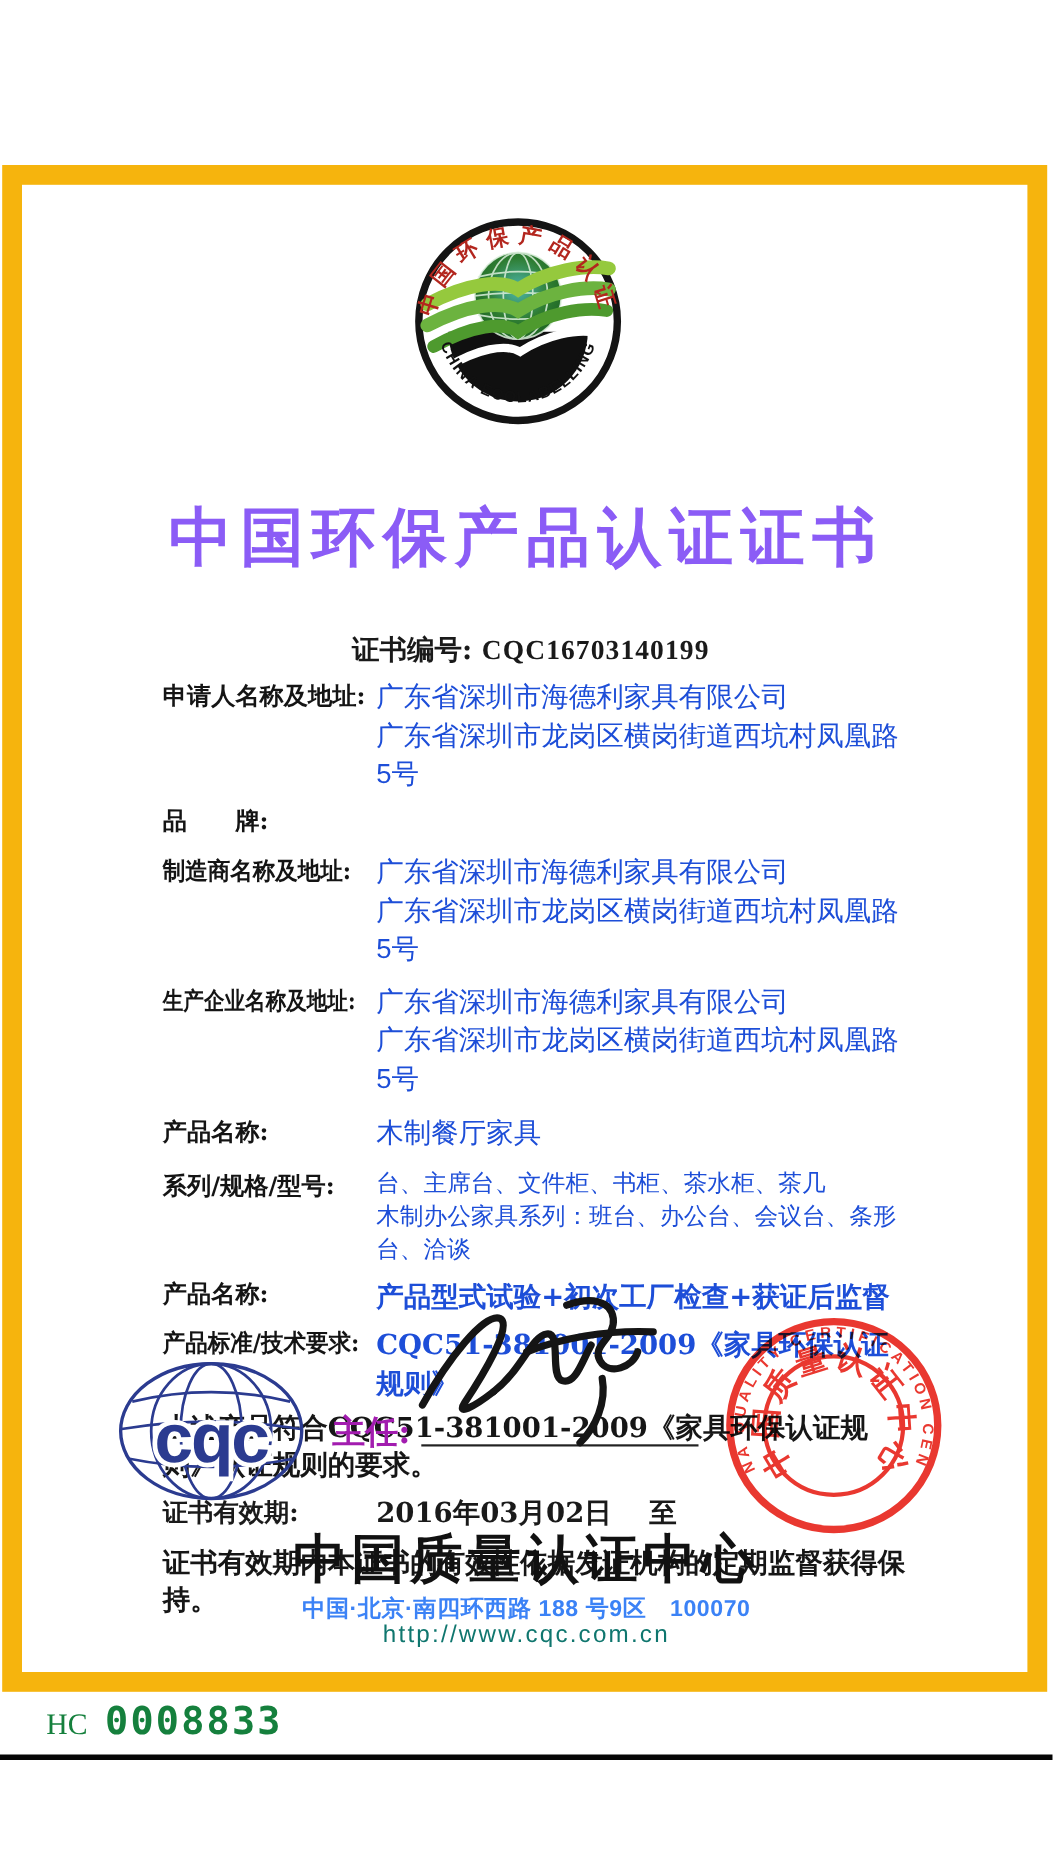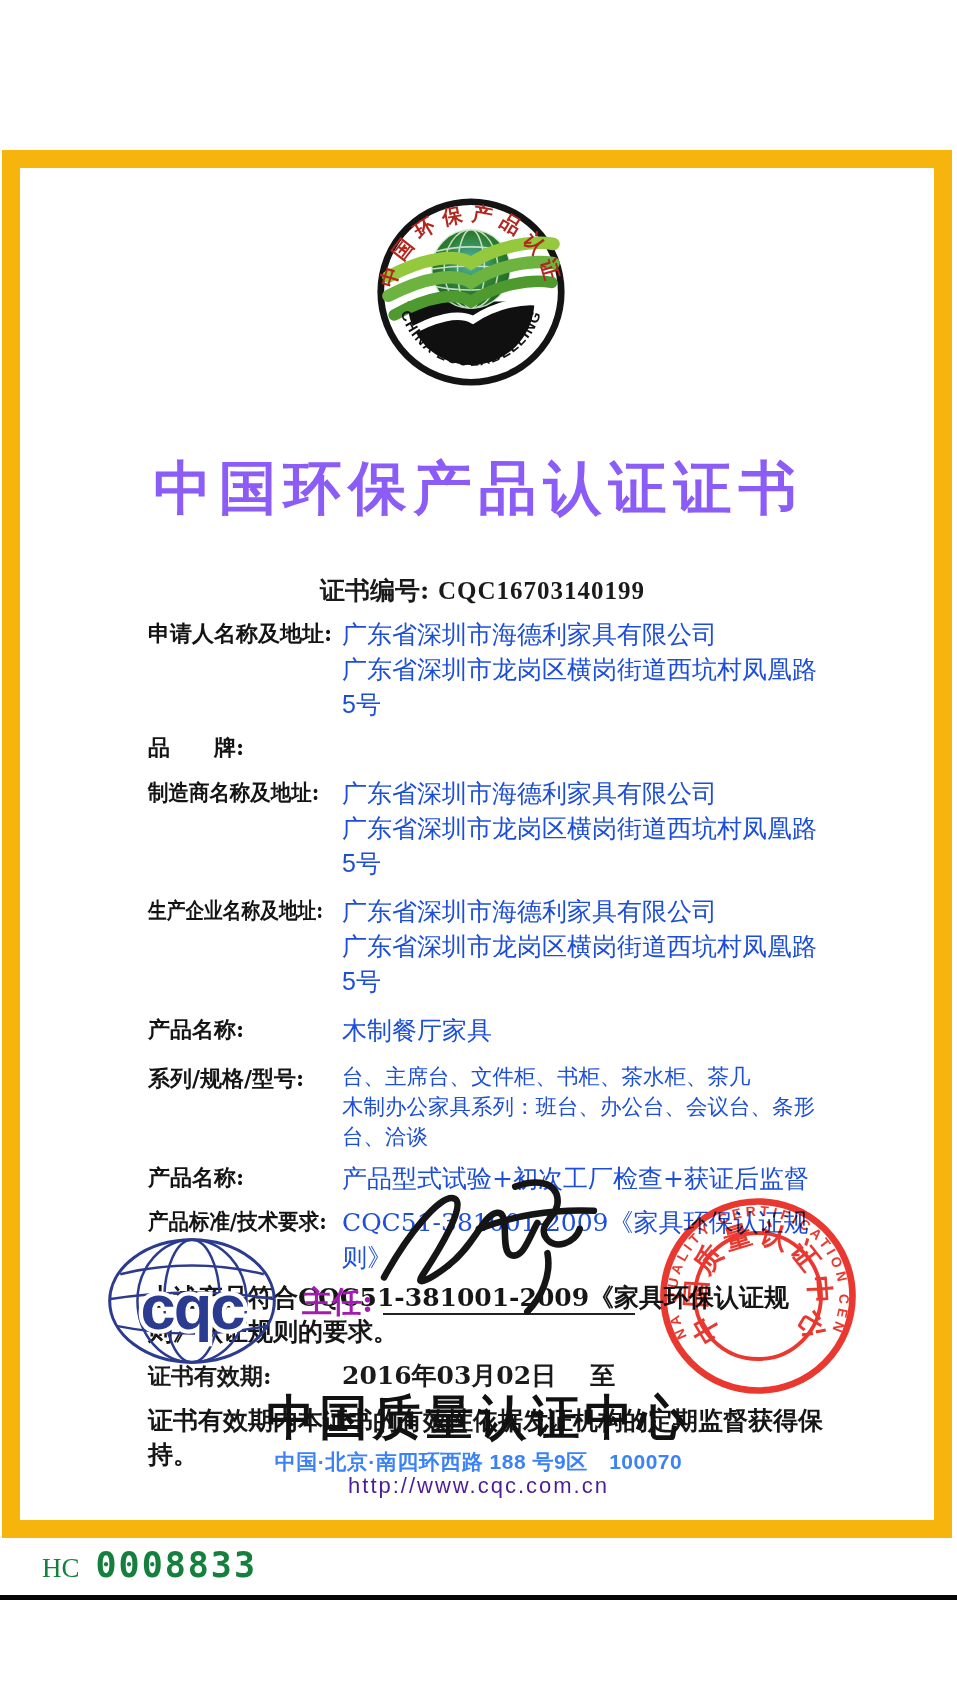--- a/index.html
+++ b/index.html
@@ -22,21 +22,21 @@
 
   .row{display:flex;align-items:flex-start;margin-bottom:9px;}
   .lab{flex:0 0 194px;width:194px;font-size:22px;font-weight:700;white-space:nowrap;
        font-family:"DejaVu Serif",serif;line-height:33px;color:#141414;}
   .lab.sq85{transform:scaleX(.85);transform-origin:left center;}
   .lab.sq93{transform:scaleX(.93);transform-origin:left center;}
   .val{flex:1;font-size:25px;line-height:35px;color:#1d4ed8;
        font-family:"Liberation Sans",sans-serif;}
   .val span{display:block;}
   .val.small{font-size:21.5px;line-height:30px;font-family:"DejaVu Serif",serif;}
-  .val.strong{font-family:"DejaVu Serif",serif;font-weight:400;}
+  .val.strong{font-family:"DejaVu Serif",serif;font-weight:700;}
 
   .para{font-size:25px;line-height:34px;font-weight:700;color:#161616;
         font-family:"DejaVu Serif",serif;margin-bottom:10px;}
   .validity{display:flex;margin-bottom:12px;font-family:"DejaVu Serif",serif;
             font-weight:700;font-size:25px;line-height:33px;}
   .validity .lab2{flex:0 0 194px;font-size:23px;}
   .validity .d{margin-right:34px;}
   .validity .conj{margin-right:34px;}
 
   .cqc-globe{position:absolute;left:101px;top:1234px;width:182px;height:134px;}
@@ -48,21 +48,21 @@
 
   .stamp{position:absolute;left:653px;top:1191px;width:210px;height:210px;
          mix-blend-mode:multiply;opacity:.92;}
 
   .issuer{position:absolute;left:0;top:1386px;width:957px;text-align:center;
      font-size:48px;font-weight:700;letter-spacing:5px;color:#111;
      font-family:"Liberation Sans",sans-serif;}
   .addr{position:absolute;left:0;top:1448px;width:957px;text-align:center;
      font-size:21px;font-weight:700;color:#3b82f6;letter-spacing:.5px;}
   .site{position:absolute;left:0;top:1473px;width:957px;text-align:center;
-     font-size:22px;color:#4c1d95;letter-spacing:2px;}
+     font-size:22px;color:#0f766e;letter-spacing:2px;}
 
   .serial{position:absolute;left:42px;top:1545px;color:#15803d;white-space:nowrap;}
   .serial .pre{font-family:"Liberation Serif",serif;font-size:27px;margin-right:16px;}
   .serial .no{font-family:"DejaVu Sans Mono",monospace;font-size:35px;font-weight:700;
               letter-spacing:2px;}
   .scan-edge{position:absolute;left:0;top:1595px;width:957px;height:5px;background:#050505;}
 </style>
 </head>
 <body>
 

